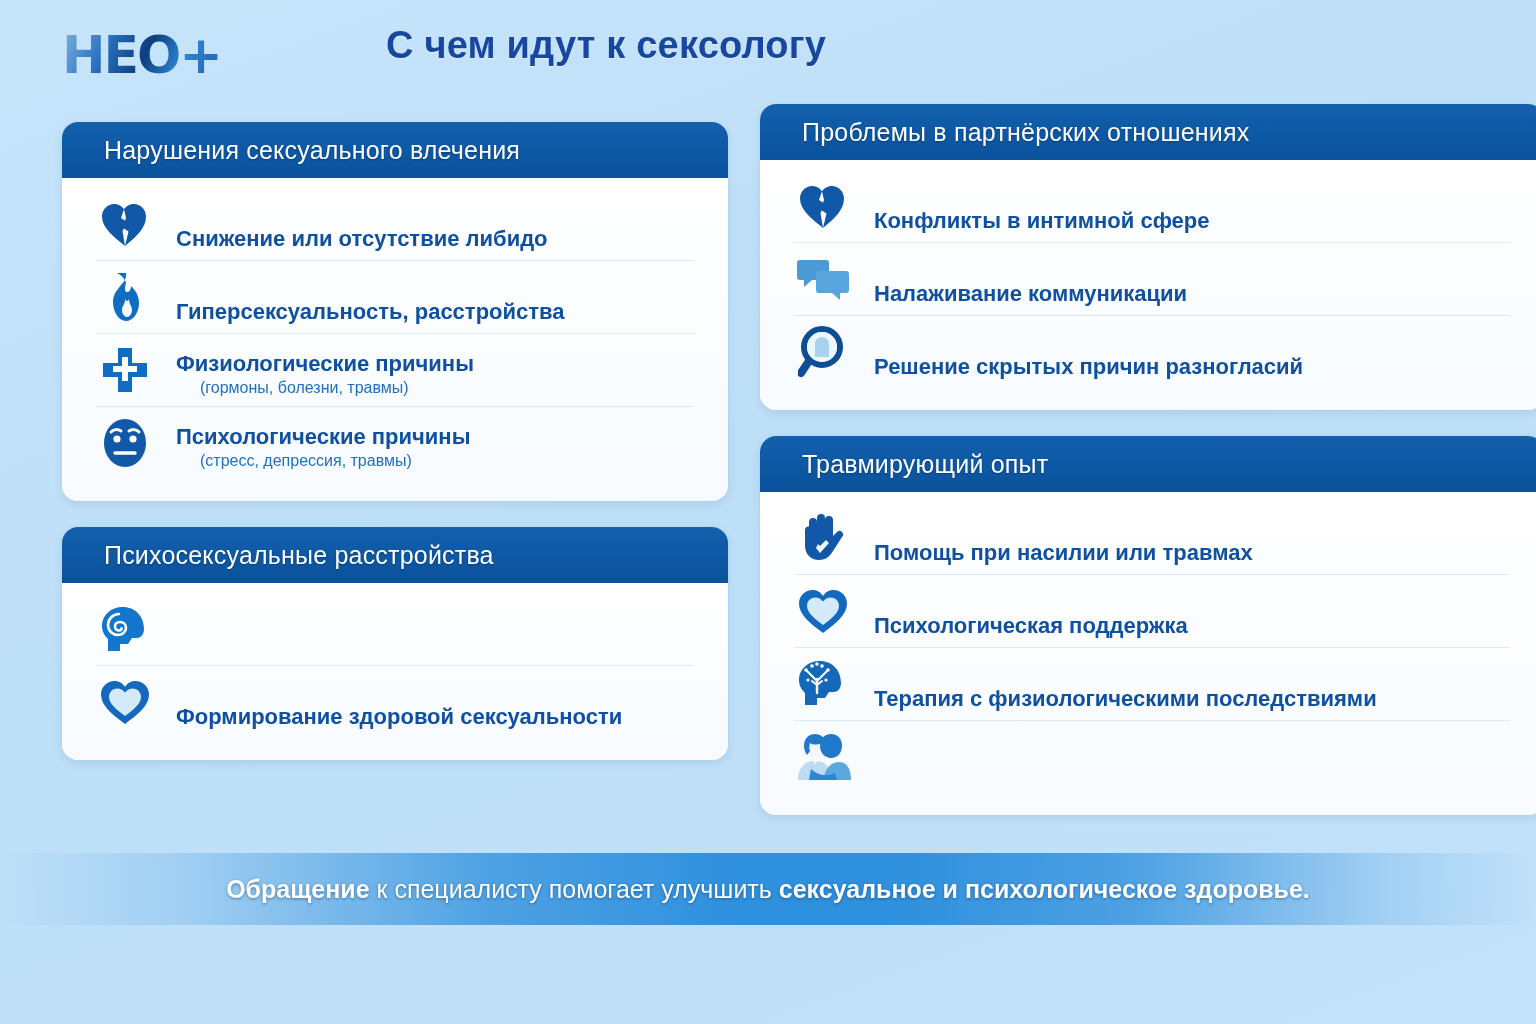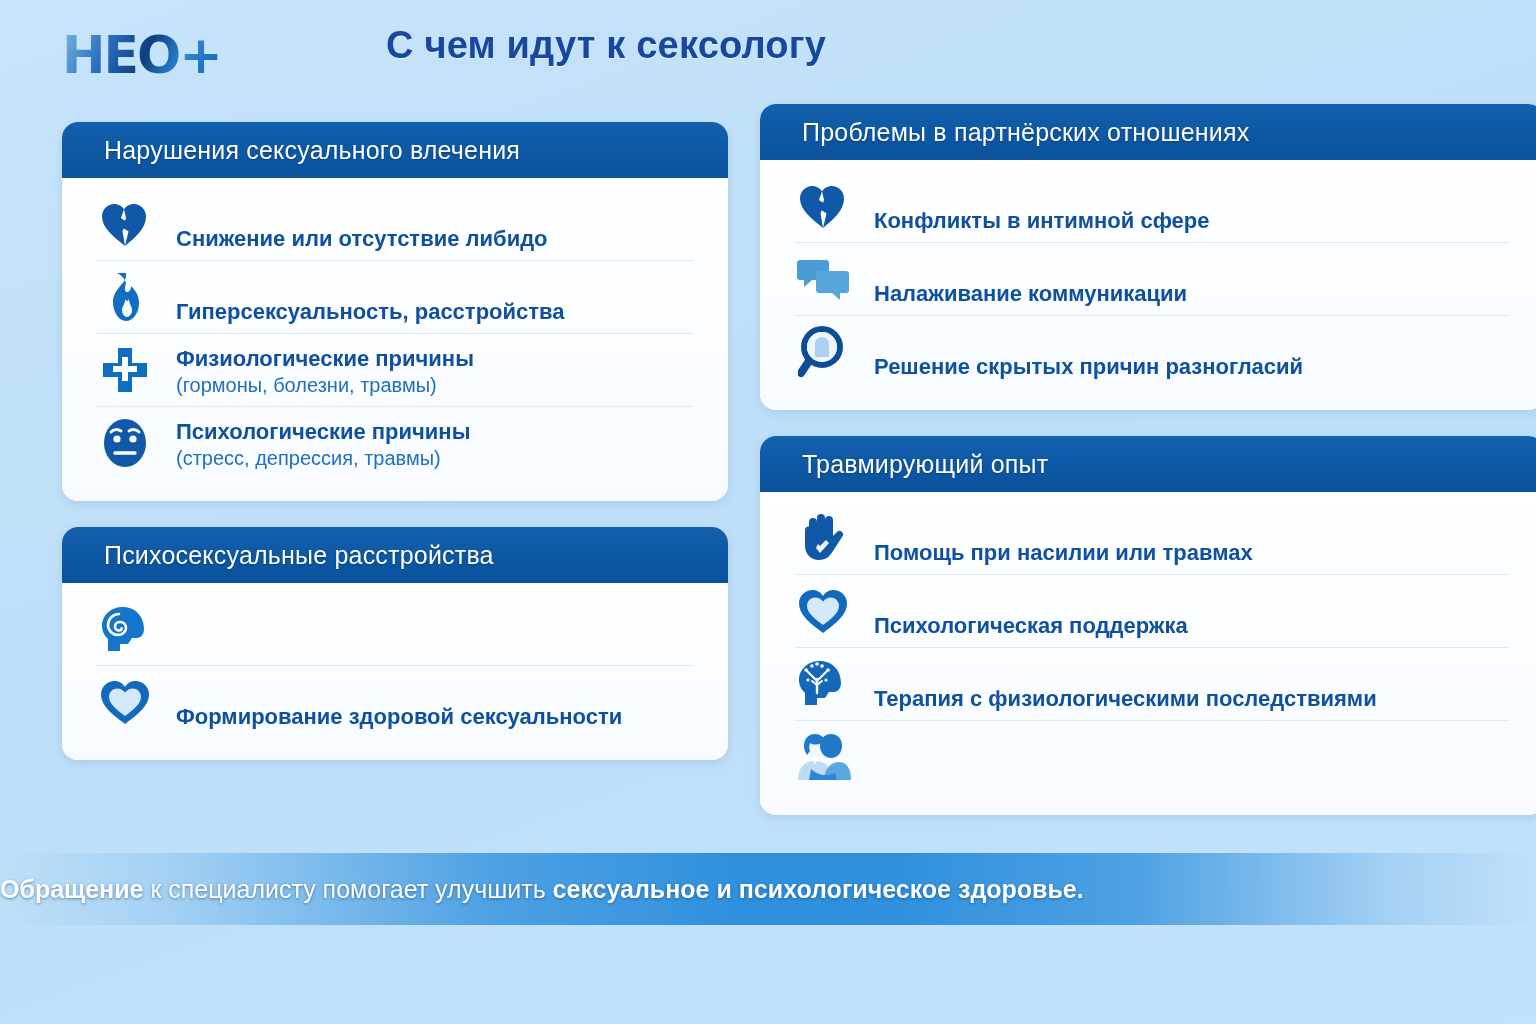--- a/index.html
+++ b/index.html
@@ -69,35 +69,35 @@
     gap: 12px;
   }
   .row:last-child { border-bottom: none; }
   .row .icon {
     width: 58px; min-width: 58px; height: 56px;
     display: flex; align-items: center; justify-content: center;
     margin-right: 10px;
   }
   .row .icon svg { display: block; }
   .row .txt { color: #0f51a0; font-size: 22px; font-weight: 600; line-height: 1.18; }
-  .row .txt .sub { display: block; font-size: 20px; font-weight: 400; color: #1f6fc0; margin-top: 2px; }
+  .row .txt .sub { display: block; font-size: 16px; font-weight: 400; color: #1f6fc0; margin-top: 2px; margin-left: 24px; }
 
   
   .footer {
     position: absolute; left: 0; top: 853px; width: 1536px; height: 72px;
     background: linear-gradient(90deg,
         rgba(127,190,236,0) 0%,
         rgba(104,176,232,.35) 12%,
         rgba(58,150,223,.85) 32%,
         #2f90dd 48%,
         #2f90dd 58%,
         rgba(58,150,223,.85) 74%,
         rgba(104,176,232,.35) 90%,
         rgba(127,190,236,0) 100%);
-    display: flex; align-items: center; justify-content: flex-start;
+    display: flex; align-items: center; justify-content: center;
   }
   .footer-text {
     color: #ffffff; font-size: 25px; font-weight: 400;
     text-shadow: 0 1px 3px rgba(10,60,110,.55);
     white-space: nowrap;
   }
   .footer-text b { font-weight: 700; }
 </style>
 </head>
 <body>

